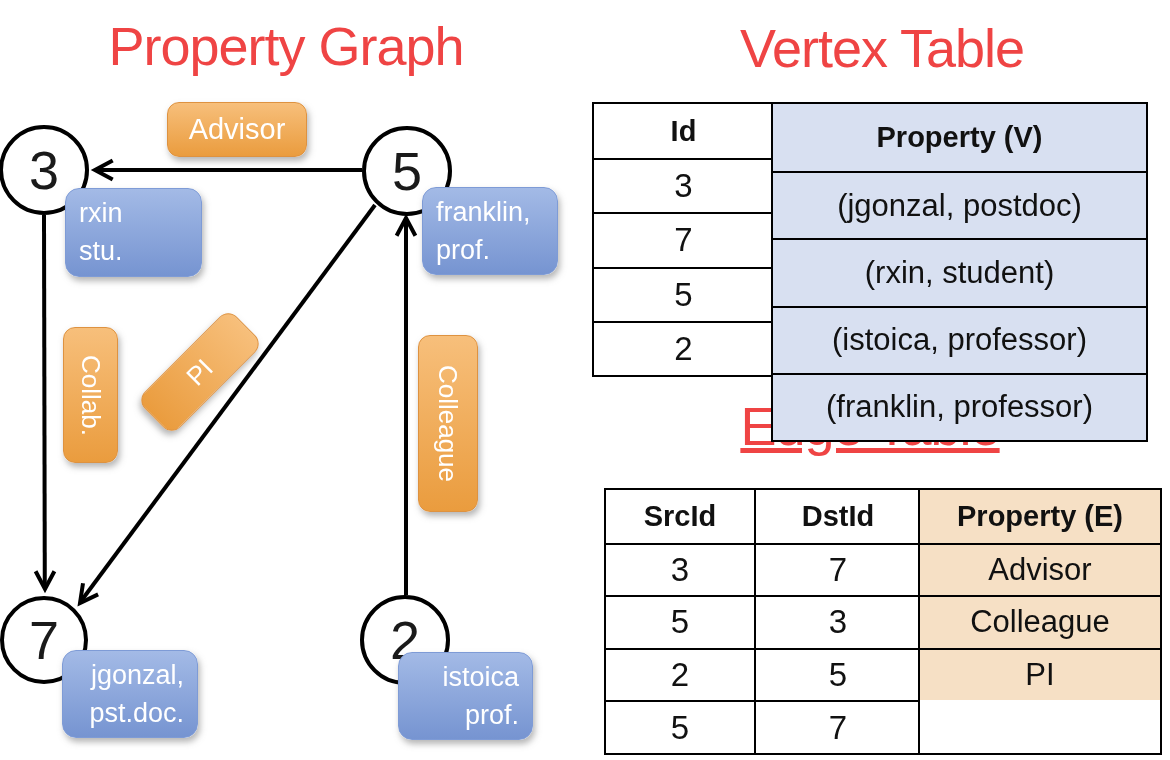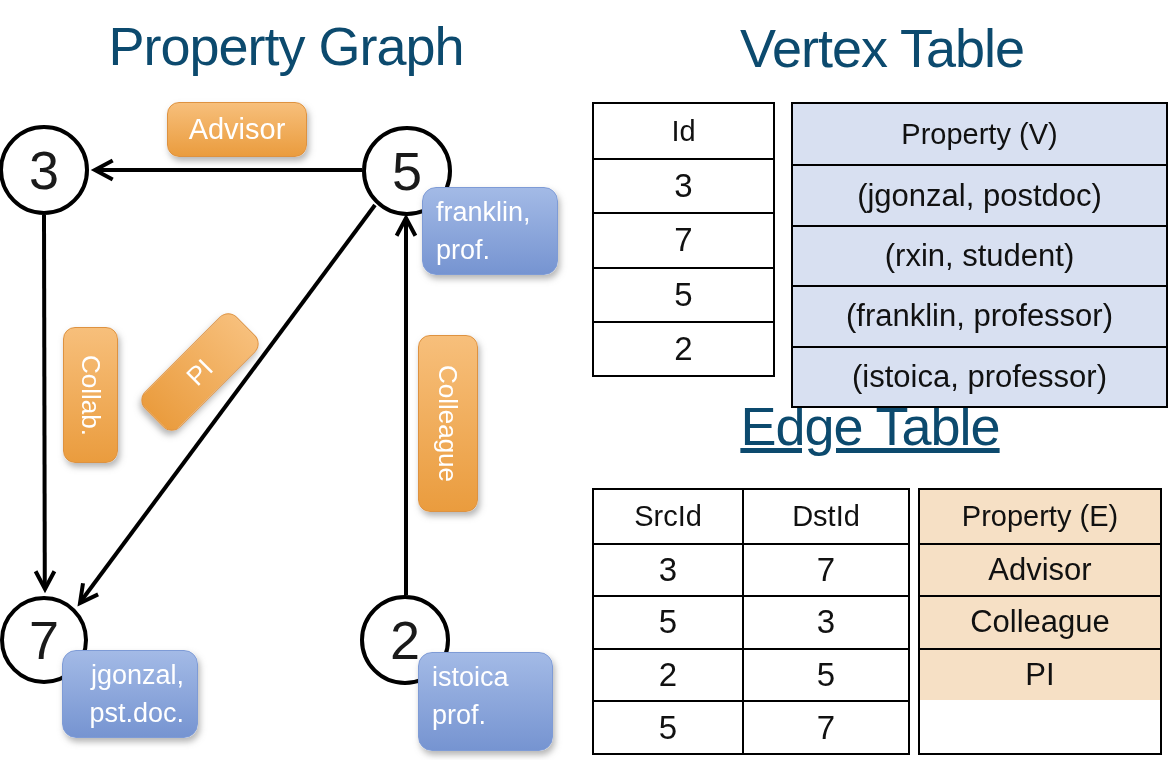--- a/index.html
+++ b/index.html
@@ -3,21 +3,21 @@
 <meta charset="utf-8">
 <style>
   html,body{margin:0;padding:0;background:#ffffff;}
   .stage{
     position:relative;width:1170px;height:760px;background:#fff;overflow:hidden;
     font-family:"Liberation Sans","DejaVu Sans",sans-serif;color:#111;
   }
   *{box-sizing:border-box;}
   .title{
     position:absolute;text-align:center;font-size:54px;letter-spacing:-1px;
-    color:#0c4a6e;white-space:nowrap;line-height:1.05;
+    color:#ef4444;white-space:nowrap;line-height:1.05;
   }
   
   .edges{position:absolute;left:0;top:0;z-index:1;}
   .node{
     position:absolute;border:4px solid #000;border-radius:50%;background:#fff;
     display:flex;align-items:center;justify-content:center;z-index:2;
   }
   .node span{font-size:54px;color:#1a1a1a;}
   .vbox{
     position:absolute;z-index:3;border-radius:14px;color:#fff;
@@ -36,26 +36,26 @@
   
   .tgroup{
     position:absolute;border:2.5px solid #000;display:grid;
     grid-template-rows:repeat(5,1fr);z-index:2;background:#fff;
   }
   .cell{
     display:flex;align-items:center;justify-content:center;
     font-size:31px;color:#111;white-space:nowrap;
   }
   .cell.num{font-size:33px;}
-  .cell.hdr{font-weight:normal;font-size:29px;}
+  .cell.hdr{font-weight:bold;font-size:29px;}
   .cell.rt{border-top:2.5px solid #000;}
   .cell.c1{border-right:2.5px solid #000;}
   .vfill{background:var(--vcell,#D8E0F1);}
   .efill{background:var(--ecell,#F6E0C5);}
-  .cols2{grid-template-columns:150px 1fr;}
+  .cols2{grid-template-columns:150px 1fr;margin-left:12px;}
 </style>
 </head>
 <body>
 
 <div class="stage">
 
   <div class="title" style="left:0;top:18px;width:572px;">Property Graph</div>
 
   <svg class="edges" width="572" height="760" viewBox="0 0 572 760">
 
@@ -78,29 +78,33 @@
   <div class="node" style="left:362px;top:126px;width:90px;height:90px;">
     <span>5</span>
   </div>
   <div class="node" style="left:0px;top:596px;width:88px;height:88px;">
     <span>7</span>
   </div>
   <div class="node" style="left:360px;top:595px;width:90px;height:90px;">
     <span>2</span>
   </div>
 
+  <div class="vbox" style="left:65px;top:188px;width:137px;height:89px;">
+    <div>rxin</div>
+    <div>stu.</div>
+  </div>
   <div class="vbox" style="left:422px;top:187px;width:136px;height:88px;">
     <div>franklin,</div>
     <div>prof.</div>
   </div>
   <div class="vbox" style="left:62px;top:650px;width:136px;height:88px;text-align:right;">
     <div>jgonzal,</div>
     <div>pst.doc.</div>
   </div>
-  <div class="vbox" style="left:418px;top:652px;width:135px;height:99px;">
+  <div class="vbox" style="left:398px;top:652px;width:135px;height:88px;text-align:right;">
     <div>istoica</div>
     <div>prof.</div>
   </div>
 
   <div class="elabel" style="left:167px;top:102px;width:140px;height:55px;">
     <span>Advisor</span>
   </div>
   <div class="elabel" style="left:63px;top:327px;width:55px;height:136px;">
     <span class="rot90">Collab.</span>
   </div>
@@ -114,26 +118,26 @@
   <div class="title" style="left:582px;top:20px;width:600px;">Vertex Table</div>
 
   <div class="tgroup" style="left:592px;top:102px;width:183px;height:275px;">
     <div class="cell hdr">Id</div>
     <div class="cell num rt">3</div>
     <div class="cell num rt">7</div>
     <div class="cell num rt">5</div>
     <div class="cell num rt">2</div>
   </div>
 
-  <div class="tgroup" style="left:791px;top:102px;width:377px;height:306px;">
+  <div class="tgroup" style="left:771px;top:102px;width:377px;height:340px;">
     <div class="cell hdr vfill">Property (V)</div>
     <div class="cell rt vfill">(jgonzal, postdoc)</div>
     <div class="cell rt vfill">(rxin, student)</div>
+    <div class="cell rt vfill">(istoica, professor)</div>
     <div class="cell rt vfill">(franklin, professor)</div>
-    <div class="cell rt vfill">(istoica, professor)</div>
   </div>
 
   <div class="title" style="left:570px;top:398px;width:600px;text-decoration:underline;">Edge Table</div>
 
   <div class="tgroup cols2" style="left:592px;top:488px;width:318px;height:267px;">
     <div class="cell hdr c1">SrcId</div>
     <div class="cell hdr">DstId</div>
     <div class="cell num rt c1">3</div>
     <div class="cell num rt">7</div>
     <div class="cell num rt c1">5</div>

